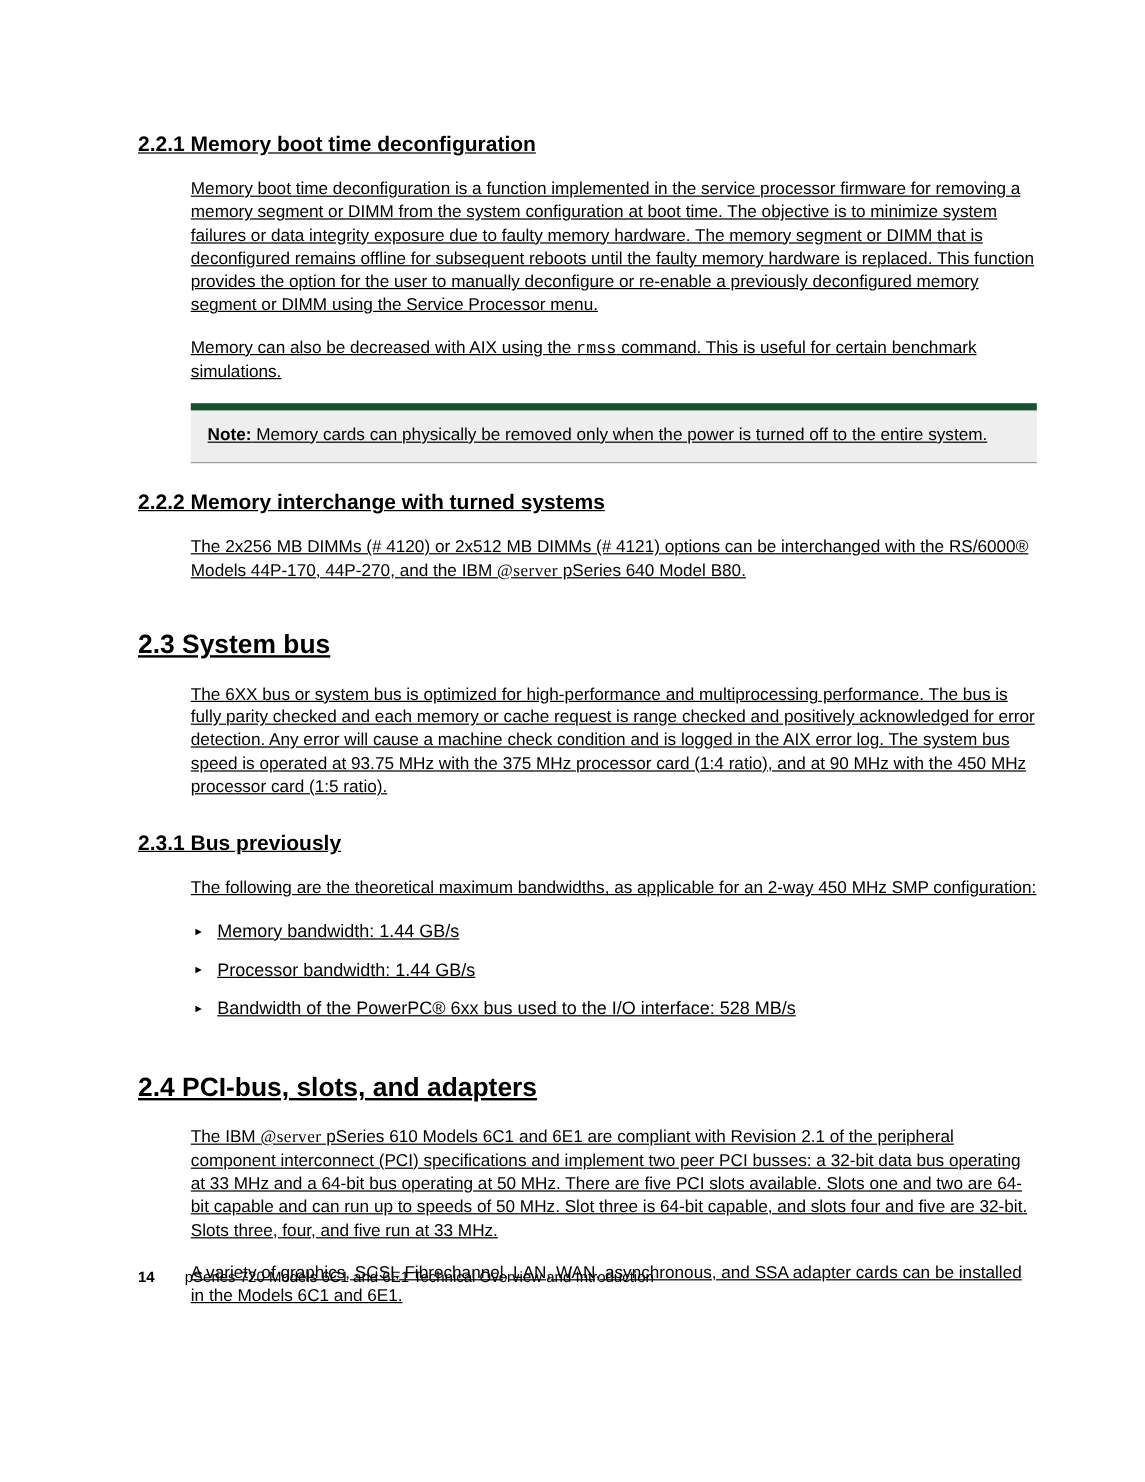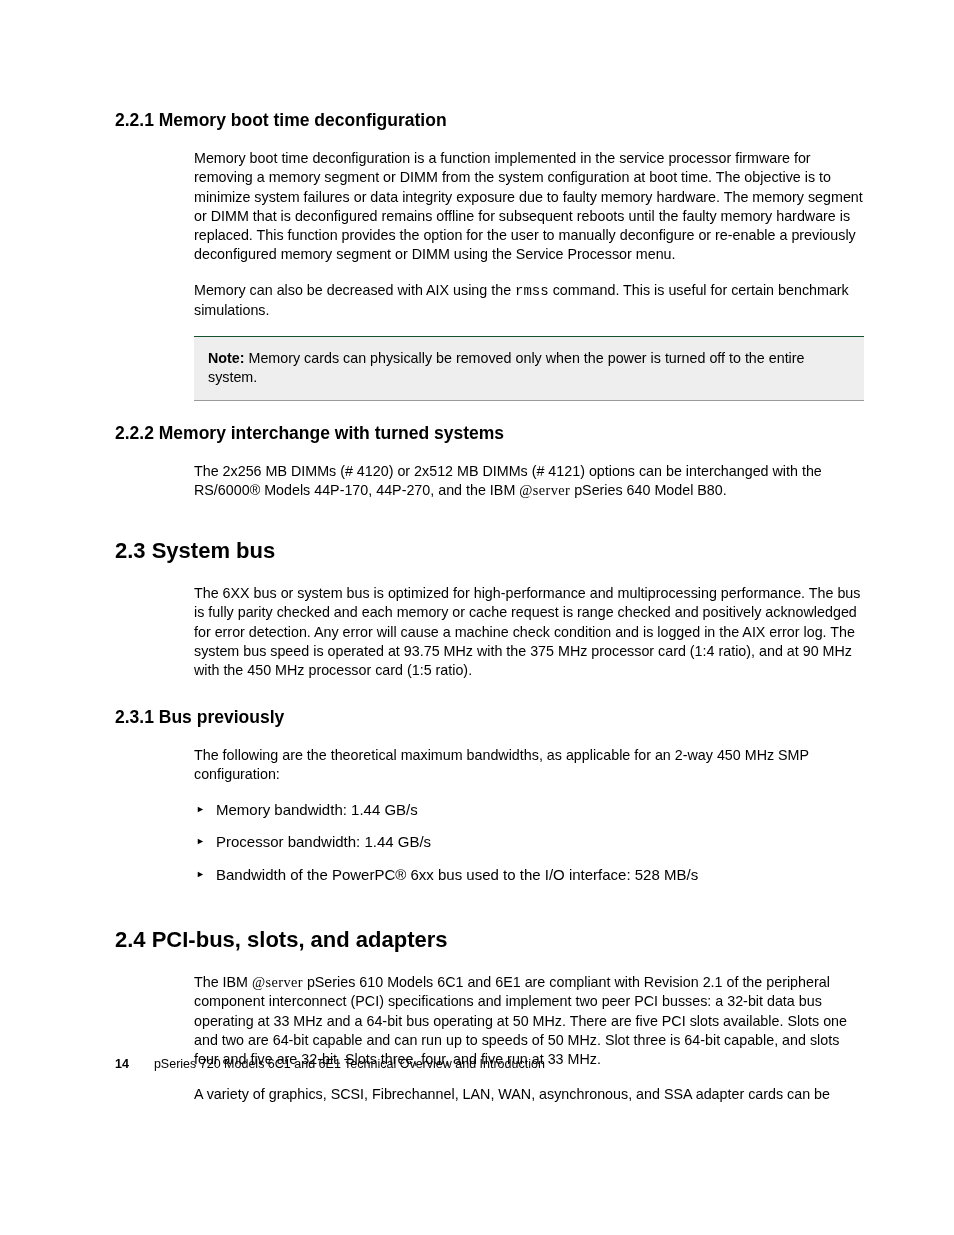--- a/index.html
+++ b/index.html
@@ -9,42 +9,43 @@
     background: #fff;
     font-family: Arial, Helvetica, sans-serif;
     color: #000;
   }
   .page {
     width: 954px;
     height: 1107px;
     position: relative;
     box-sizing: border-box;
     padding: 110px 90px 0 115px;
+    text-decoration: underline;
   }
   .h3 {
     font-weight: 700;
     font-size: 17.5px;
     margin: 0 0 18px 0;
   }
   .h2 {
     font-weight: 700;
     font-size: 22px;
     margin: 0 0 20px 0;
   }
   .body-indent {
-    margin-left: 79px;
+    margin-left: 44px;
   }
   p.body {
     font-size: 14.3px;
     line-height: 1.35;
     margin: 0 0 16px 0;
   }
   .note-box {
     background: #eeeeee;
-    border-top: 1px solid #14532d;
+    border-top: 6px solid #14532d;
     border-bottom: 1px solid #9a9a9a;
     padding: 12px 14px 12px 14px;
     font-size: 14.3px;
     line-height: 1.35;
     margin: 4px 0 22px 0;
   }
   .note-box strong { font-weight: 700; }
   ul.tri {
     list-style: none;
     padding: 0;

